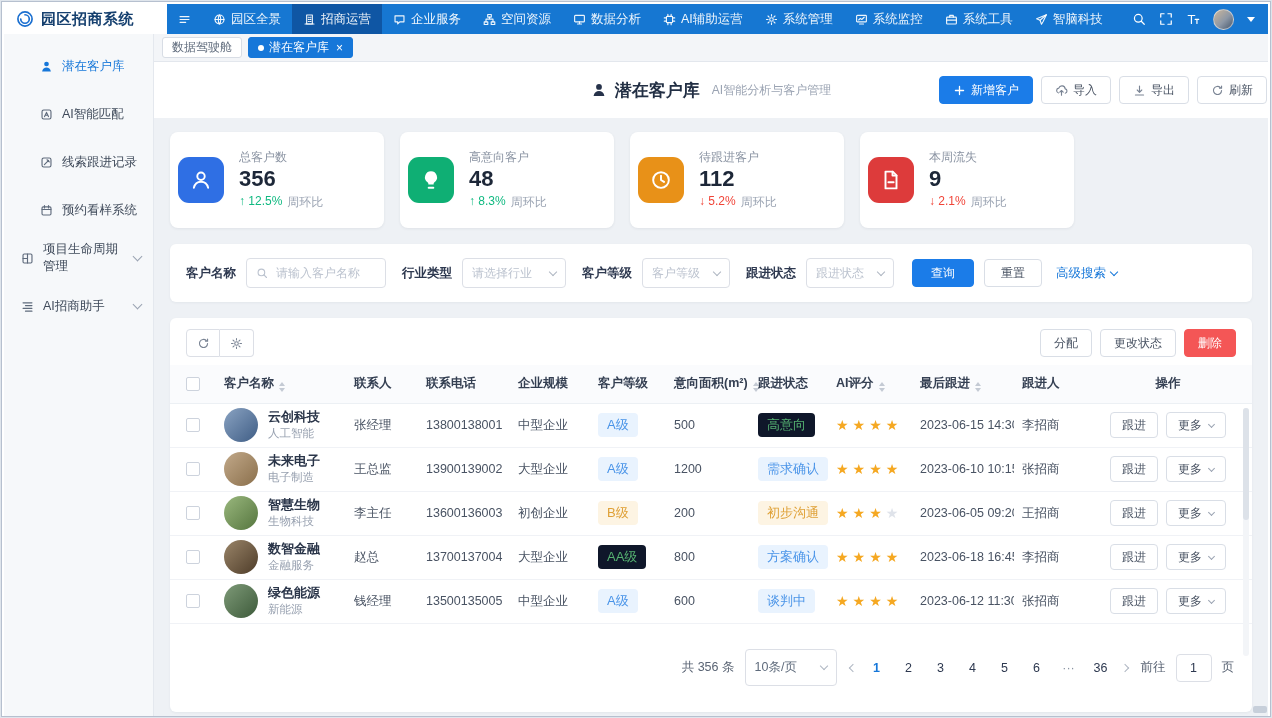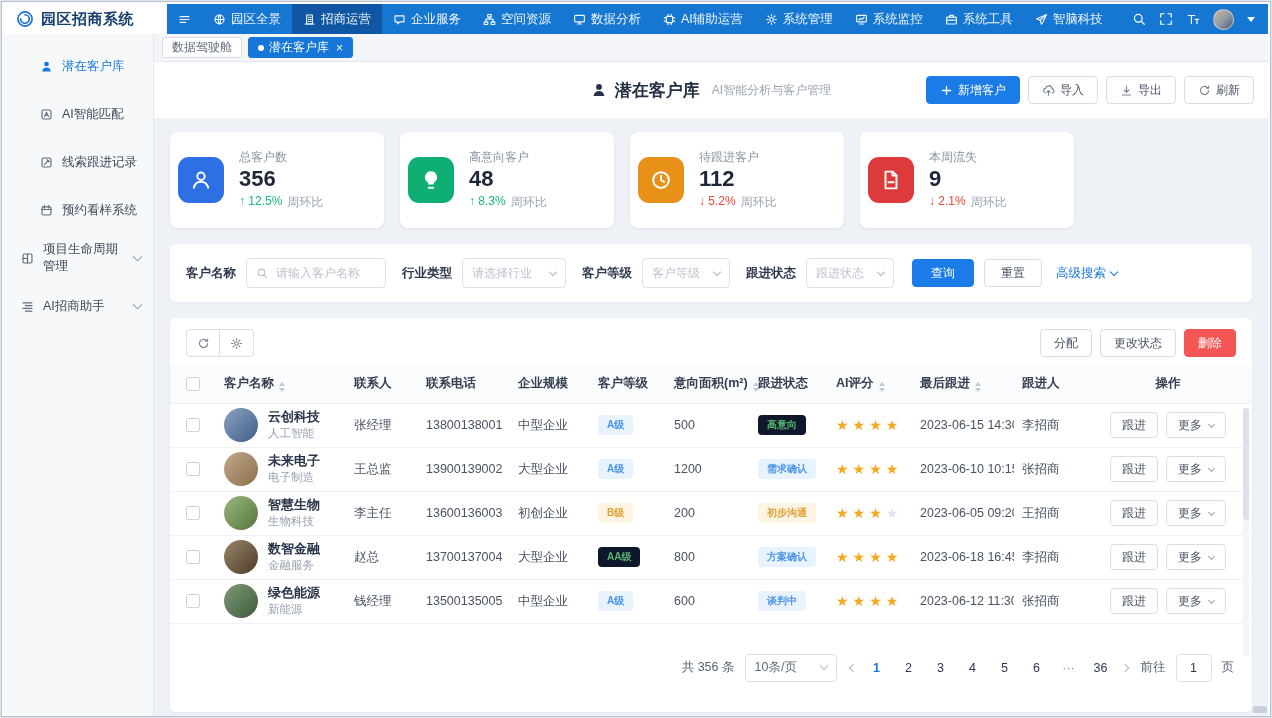--- a/index.html
+++ b/index.html
@@ -50,21 +50,21 @@
   .wtab .dot { width:6px; height:6px; border-radius:50%; background:#fff; }
   .wtab .x { margin-left:2px; font-size:12px; line-height:1; }
 
   
   .page-header { height:56px; flex:none; background:#fff; position:relative;
     display:flex; align-items:center; justify-content:center; }
   .ph-center { display:flex; align-items:center; gap:8px; }
   .ph-center .icn { color:#26324a; } .ph-center .icn svg { width:16px; height:16px; }
   .ph-title { font-size:17px; font-weight:bold; color:#222f44; margin:0; }
   .ph-sub { font-size:12px; color:#9aa3b2; margin-left:4px; }
-  .ph-actions { position:absolute; right:14px; top:50%; transform:translateY(-50%); display:flex; gap:8px; }
+  .ph-actions { position:absolute; right:1px; top:50%; transform:translateY(-50%); display:flex; gap:8px; }
 
   .btn { height:28px; display:inline-flex; align-items:center; gap:5px; padding:0 13px;
     border:1px solid #d9dee6; border-radius:4px; background:#fff; font-size:12px; color:#495363;
     cursor:pointer; font-family:inherit; }
   .btn .icn { color:#7a8494; }
   .btn.primary { background:var(--c-primary,#1b7ce8); border-color:var(--c-primary,#1b7ce8); color:#fff; }
   .btn.primary .icn { color:#fff; }
   .btn.danger { background:var(--c-danger,#f45656); border-color:var(--c-danger,#f45656); color:#fff; }
   .btn.sm { height:26px; padding:0 11px; }
 
@@ -129,32 +129,32 @@
   th:last-child, td:last-child { text-align:center; }
   .cb { width:14px; height:14px; border:1px solid #cdd3dd; border-radius:2px; background:#fff;
     display:inline-block; vertical-align:middle; cursor:pointer; }
   .sort { display:inline-flex; flex-direction:column; gap:2px; margin-left:5px; vertical-align:1px; }
   .sort i { width:0; height:0; border-left:3.5px solid transparent; border-right:3.5px solid transparent; }
   .s-up { border-bottom:4.5px solid #c4cad4; } .s-dn { border-top:4.5px solid #c4cad4; }
   .name-cell { display:flex; align-items:center; gap:10px; }
   .avt { width:34px; height:34px; border-radius:50%; flex:none; }
   .nm { font-weight:bold; color:#2a3549; font-size:13px; line-height:1.3; }
   .ind { font-size:11.5px; color:#98a1b0; line-height:1.3; }
-  .badge { display:inline-block; padding:3px 9px; border-radius:4px; font-size:10px;font-weight:bold; }
+  .badge { display:inline-block; padding:3px 9px; border-radius:4px; font-size:13px; }
   .badge.blue { background:#e9f3fe; color:#4a94e8; }
   .badge.green { background:#0f172a; color:#55b271; }
   .badge.orange { background:#fdf4e3; color:#dfa036; }
   .star { color:#f5a822; font-size:14px; margin-right:4px; }
   .star.off { color:#dfe3ea; }
   .row-actions { display:inline-flex; gap:8px; }
   .row-actions .chev { border-color:#9aa3b2; width:5px; height:5px; margin:-1px 0 0 2px; }
 
   .pagination { flex:1; display:flex; align-items:center; justify-content:flex-end; gap:10px;
     padding:0 18px; font-size:12.5px; color:#5a6474; }
-  .psize { width:92px; height:28px; border:1px solid #dcdfe6; border-radius:4px; background:#fff;
+  .psize { width:92px; height:37px; border:1px solid #dcdfe6; border-radius:4px; background:#fff;
     display:flex; align-items:center; justify-content:space-between; padding:0 9px; color:#5f6b7c; cursor:pointer; }
   .pg-arrow { color:#aeb6c2; cursor:pointer; display:inline-flex; align-items:center; }
   .pg-num { min-width:22px; text-align:center; color:#2e3950; cursor:pointer; }
   .pg-num.active { color:var(--c-link,#1677d9); font-weight:bold; }
   .pg-num.dots { color:#8a93a2; cursor:default; }
   .goto-input { width:36px; height:28px; border:1px solid #dcdfe6; border-radius:4px; text-align:center;
     font-size:12.5px; color:#2e3950; outline:none; font-family:inherit; }
 
   .table-scrollbar { position:absolute; right:3px; top:90px; bottom:56px; width:6px;
     background:#f3f5f8; border-radius:3px; }

